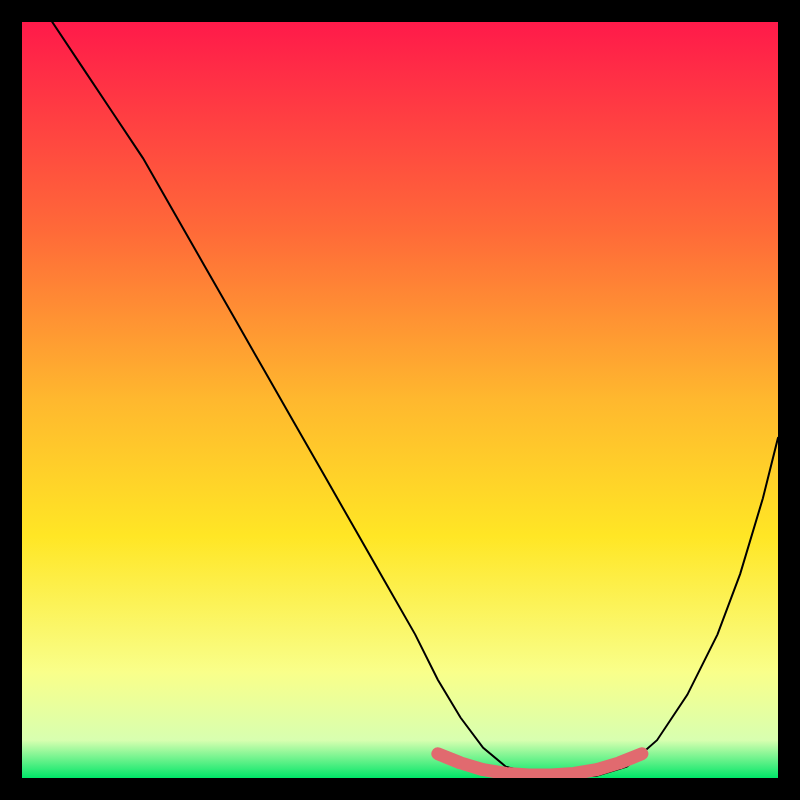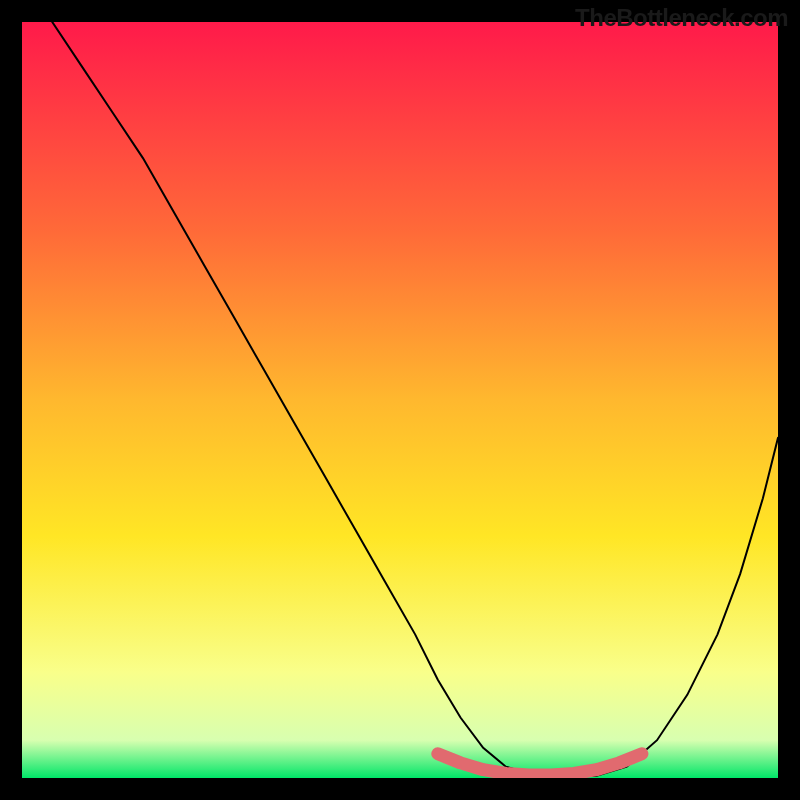--- a/index.html
+++ b/index.html
@@ -34,21 +34,20 @@
     width: 756px;
     height: 756px;
   }
   svg { display: block; }
 </style>
 </head>
 <body>
 
 <div class="container">
 
-  <div class="watermark">TheBottleneck.com</div>
 
   <div class="plot">
     <svg viewBox="0 0 756 756" width="756" height="756">
       <defs>
         <linearGradient id="bg-grad" x1="0" y1="0" x2="0" y2="1">
           <stop offset="0%" stop-color="#ff1a4a"></stop>
           <stop offset="28%" stop-color="#ff6b38"></stop>
           <stop offset="50%" stop-color="#ffb82e"></stop>
           <stop offset="68%" stop-color="#ffe625"></stop>
           <stop offset="86%" stop-color="#f9ff8a"></stop>

